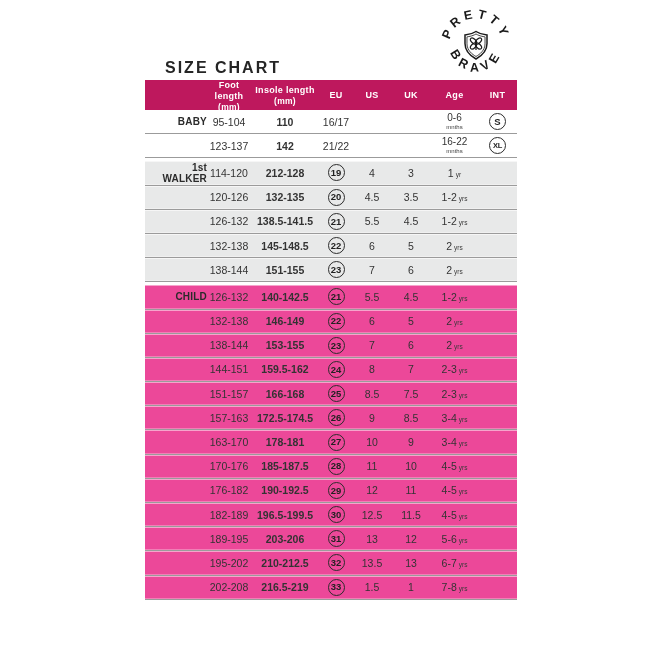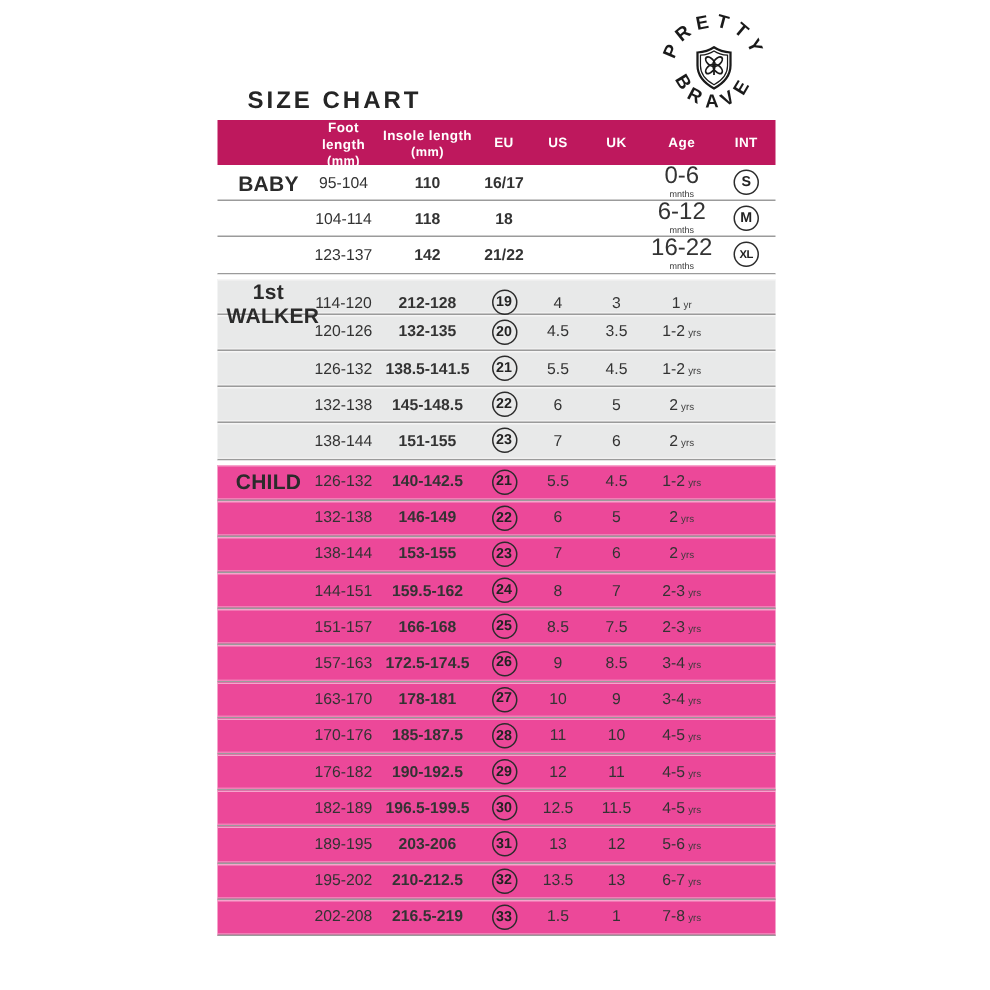--- a/index.html
+++ b/index.html
@@ -27,36 +27,36 @@
   .section.light .row { background:#e8e9e9; box-shadow: inset 0 1px 0 rgba(255,255,255,0.6), inset 0 -1px 0 rgba(255,255,255,0.35); }
   .section.dark  .row { background:#ec4899; box-shadow: inset 0 1px 0 rgba(255,255,255,0.5), inset 0 -1px 0 rgba(255,255,255,0.3); }
   .section + .section { border-top:3px solid #ffffff; }
 
   .row {
     height:24.2px; box-sizing:border-box;
     border-bottom:1px solid #9b9b9b;
     font-size:10.5px; color:#333333;
   }
   .cell { text-align:center; }
-  .cell.cat  { text-align:center; padding-left:6px; font-weight:bold; font-size:14px; color:#2b2b2b; letter-spacing:0.2px; }
+  .cell.cat  { text-align:right; padding-left:6px; font-weight:bold; font-size:10px; color:#2b2b2b; letter-spacing:0.2px; }
   .cell.insole { font-weight:bold; }
-  .cell.eu-plain { font-weight:bold; }
+  .cell.eu-plain { font-weight:normal; }
 
   .circle {
     display:inline-flex; align-items:center; justify-content:center;
     width:15px; height:15px; border:1.5px solid #2c2c2c; border-radius:50%;
     font-weight:bold; font-size:9.5px; color:#222222; background:transparent;
     line-height:1;
   }
   .circle.small-text { font-size:7.5px; letter-spacing:-0.3px; }
 
   .age-num { font-size:10.5px; }
   .age-unit-inline { font-size:6.5px; margin-left:2px; color:#3a3a3a; }
   .age-stack { line-height:1; }
-  .age-stack .age-num { display:block; font-size:16px; }
+  .age-stack .age-num { display:block; font-size:10px; }
   .age-stack .age-unit { display:block; font-size:6px; margin-top:1px; color:#3a3a3a; }
 </style>
 </head>
 <body>
 
 <div class="canvas">
 
   <div class="page-title">SIZE CHART</div>
 
   <svg class="logo" width="86" height="86" viewBox="0 0 86 86">
@@ -134,35 +134,20 @@
             <div class="cell">
               <div class="age-stack">
                 <span class="age-num">0-6</span>
                 <span class="age-unit">mnths</span>
               </div>
             </div>
             <div class="cell"><span class="circle">S</span></div>
           </div>
           <div class="row grid-row">
             <div class="cell cat"></div>
-            <div class="cell">104-114</div>
-            <div class="cell insole">118</div>
-            <div class="cell eu-plain">18</div>
-            <div class="cell"></div>
-            <div class="cell"></div>
-            <div class="cell">
-              <div class="age-stack">
-                <span class="age-num">6-12</span>
-                <span class="age-unit">mnths</span>
-              </div>
-            </div>
-            <div class="cell"><span class="circle">M</span></div>
-          </div>
-          <div class="row grid-row">
-            <div class="cell cat"></div>
             <div class="cell">123-137</div>
             <div class="cell insole">142</div>
             <div class="cell eu-plain">21/22</div>
             <div class="cell"></div>
             <div class="cell"></div>
             <div class="cell">
               <div class="age-stack">
                 <span class="age-num">16-22</span>
                 <span class="age-unit">mnths</span>
               </div>

